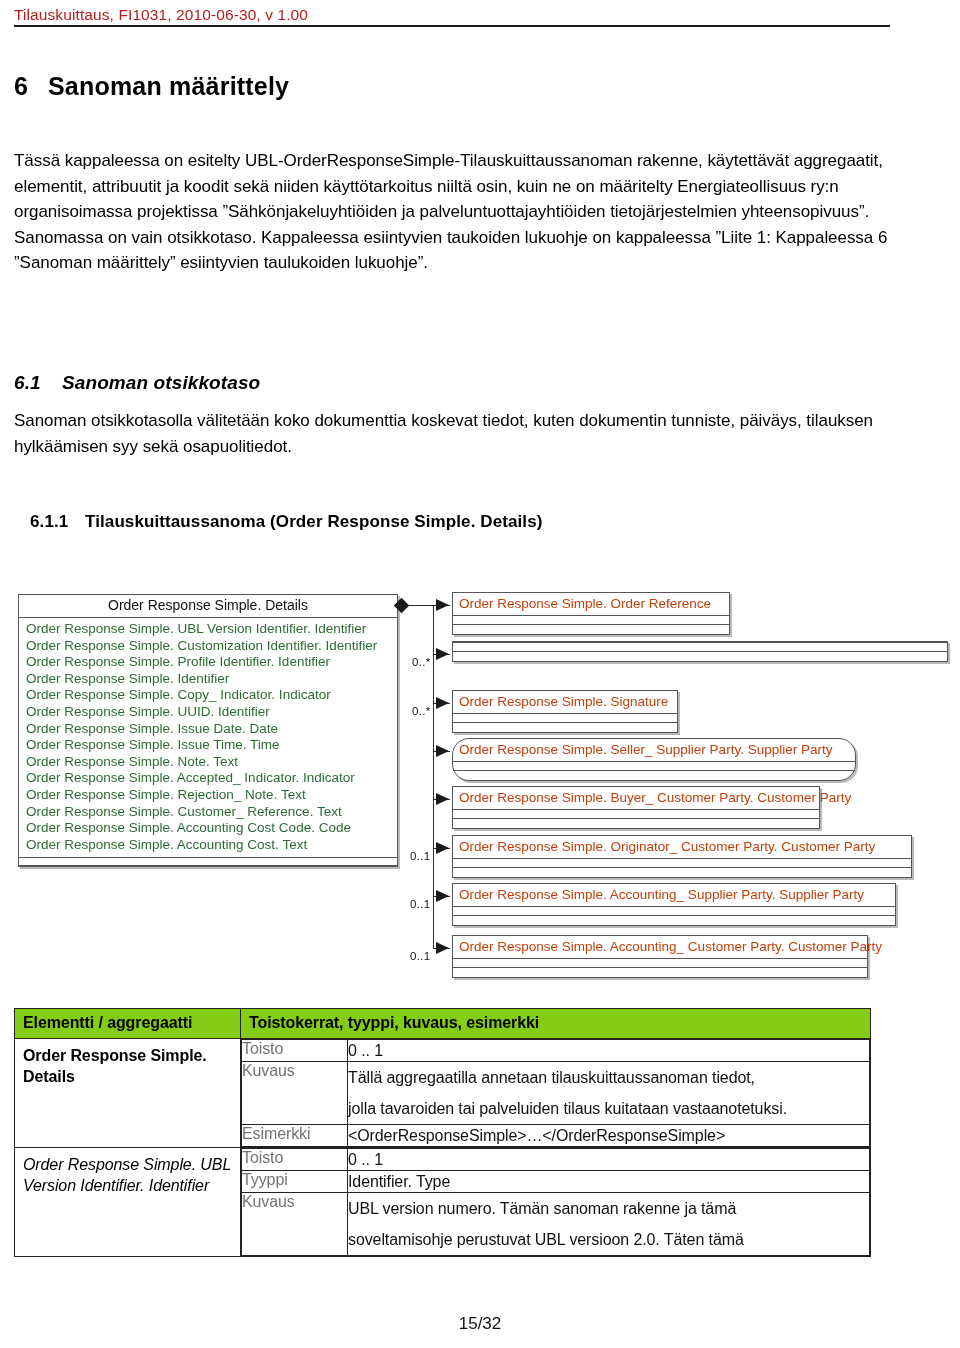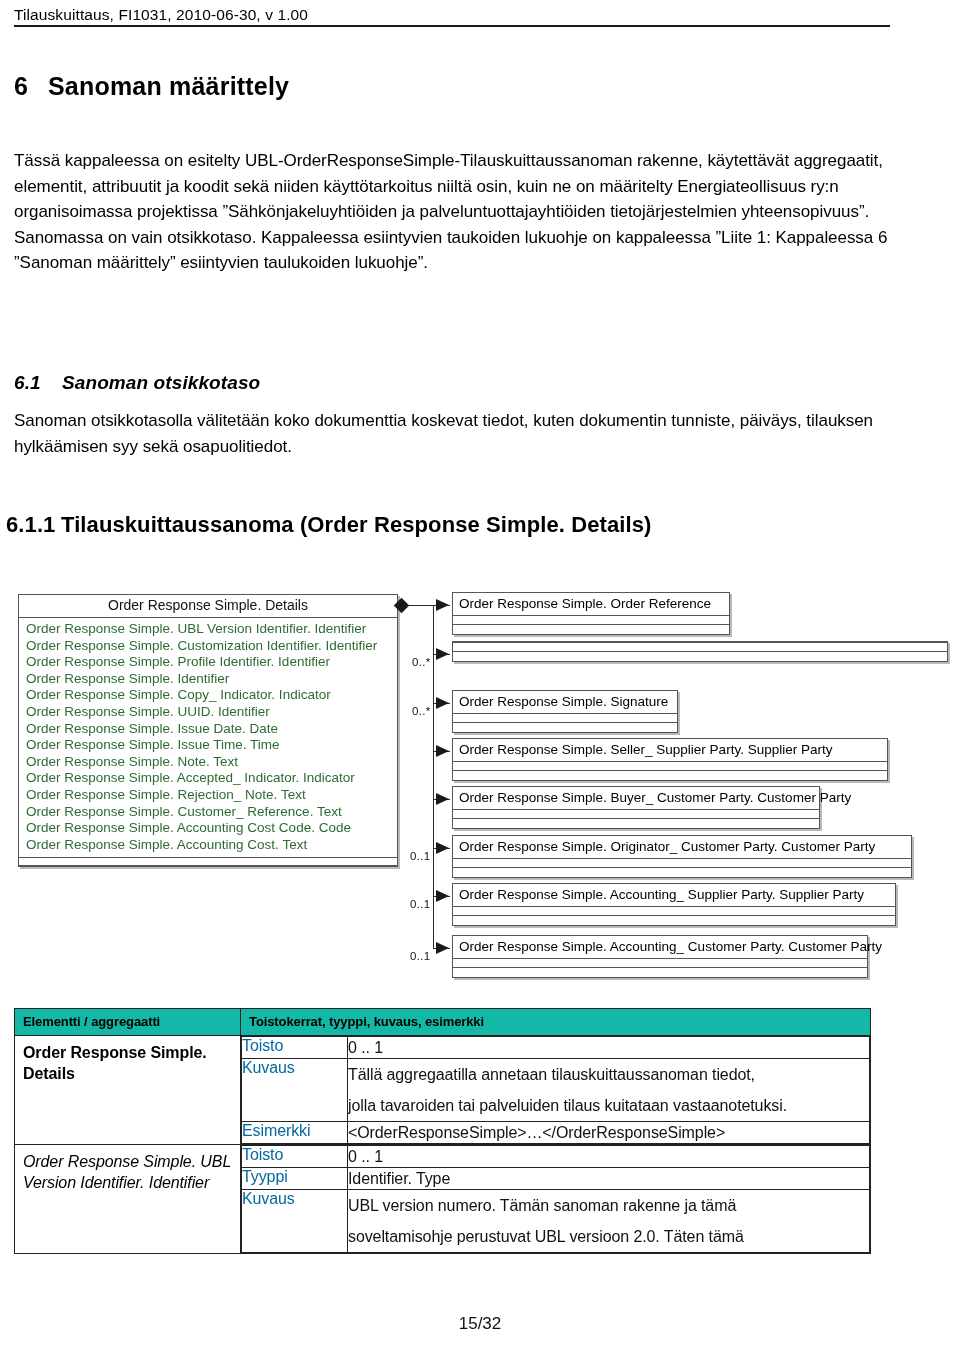--- a/index.html
+++ b/index.html
@@ -20,21 +20,21 @@
   .doc-header {
     position: absolute;
     left: 14px;
     top: 6px;
     width: 876px;
   }
   .doc-header .hdr-text {
     font-size: 15.5px;
     line-height: 17px;
     letter-spacing: 0.1px;
-    color: #000000;
+    color: #b91c1c;
     white-space: nowrap;
   }
   .doc-header .hdr-rule {
     margin-top: 2px;
     border-top: 2px solid #1a1a1a;
     width: 876px;
   }
 
   
   .h1 {
@@ -53,23 +53,23 @@
     top: 372px;
     font-size: 19px;
     font-weight: bold;
     font-style: italic;
     letter-spacing: 0.1px;
   }
   .h2 .num { display: inline-block; width: 48px; font-style: italic; }
 
   .h3 {
     position: absolute;
-    left: 6px;
+    left: 30px;
     top: 512px;
-    font-size: 22px;
+    font-size: 17px;
     font-weight: bold;
     letter-spacing: 0.1px;
   }
   .h3 .num { display: inline-block; width: 55px; }
 
   
   .para {
     position: absolute;
     left: 14px;
     font-size: 17px;
@@ -114,21 +114,21 @@
   .uml-attr {
     color: #2e6b33;
     font-size: 13.5px;
     line-height: 16.6px;
     white-space: nowrap;
   }
   .uml-ops {
     height: 7px;
     border-bottom: 1px solid #555;
   }
-  .uml-box.sub > .uml-title { color: #000000; }
+  .uml-box.sub > .uml-title { color: #c2410c; }
   .uml-box.sub .uml-compart {
     border-top: 1px solid #555;
     height: 8px;
   }
   .uml-box.sub .uml-compart.b2 { height: 9px; }
 
   
   .conn-v, .conn-h {
     position: absolute;
     background: #2b2b2b;
@@ -167,22 +167,22 @@
     border-collapse: collapse;
     table-layout: fixed;
   }
   #spec-table td, #spec-table th {
     border: 1px solid #222;
     vertical-align: top;
     padding: 0;
     background: #fff;
   }
   #spec-table th {
-    background: #14b8a6;
-    font-size: 13px;
+    background: #84cc16;
+    font-size: 16px;
     font-weight: bold;
     text-align: left;
     padding: 5px 8px 6px 8px;
     letter-spacing: -0.1px;
   }
   .col-elem { width: 226px; }
   .col-rest { width: auto; }
   .elem-cell {
     font-size: 16px;
     font-weight: bold;
@@ -198,21 +198,21 @@
   }
   .sub-table td {
     border: none;
     border-bottom: 1px solid #222;
     padding: 0;
   }
   .sub-table tr:last-child td { border-bottom: none; }
   .lbl {
     width: 105px;
     font-size: 16px;
-    color: #0369a1;
+    color: #737373;
     padding: 6px 6px 7px 8px;
     letter-spacing: -0.1px;
     white-space: nowrap;
     vertical-align: top;
   }
   .val {
     font-size: 16px;
     color: #111;
     padding: 6px 8px 7px 0px;
     line-height: 31px;
@@ -304,21 +304,21 @@
   <div class="arrow" style="left:436px; top:111px;"></div>
   <div class="mult" style="left:412px; top:119px;">0..*</div>
   <div class="uml-box sub" style="left:452px; top:104px; width:226px;">
     <div class="uml-title">Order Response Simple. Signature</div>
     <div class="uml-compart"></div>
     <div class="uml-compart b2"></div>
   </div>
 
   <div class="conn-h" style="left:433px; top:165px; width:17px;"></div>
   <div class="arrow" style="left:436px; top:159px;"></div>
-  <div class="uml-box sub" style="left:452px; top:152px; width:436px;">
+  <div class="uml-box sub" style="left:452px; top:152px; width:404px;border-radius:17px;">
     <div class="uml-title">Order Response Simple. Seller_ Supplier Party. Supplier Party</div>
     <div class="uml-compart"></div>
     <div class="uml-compart b2"></div>
   </div>
 
   <div class="conn-h" style="left:433px; top:213px; width:17px;"></div>
   <div class="arrow" style="left:436px; top:207px;"></div>
   <div class="uml-box sub" style="left:452px; top:200px; width:368px;">
     <div class="uml-title">Order Response Simple. Buyer_ Customer Party. Customer Party</div>
     <div class="uml-compart"></div>

